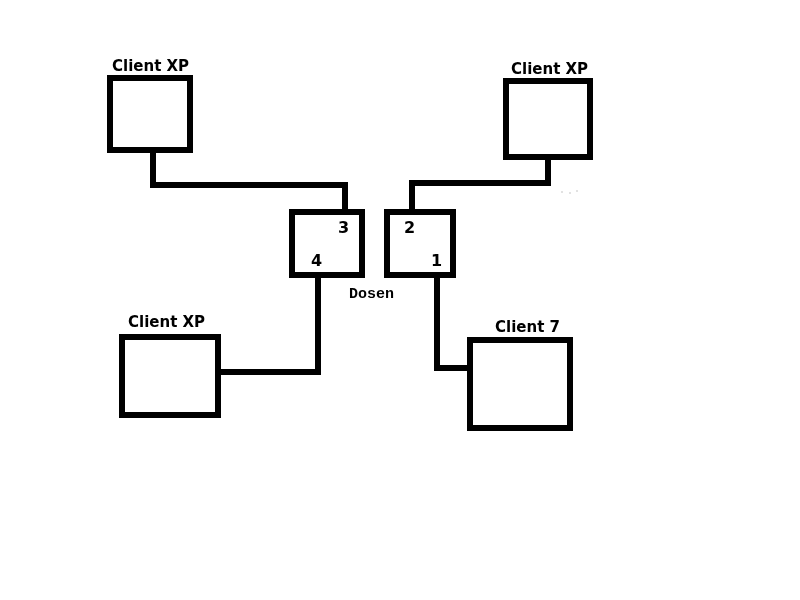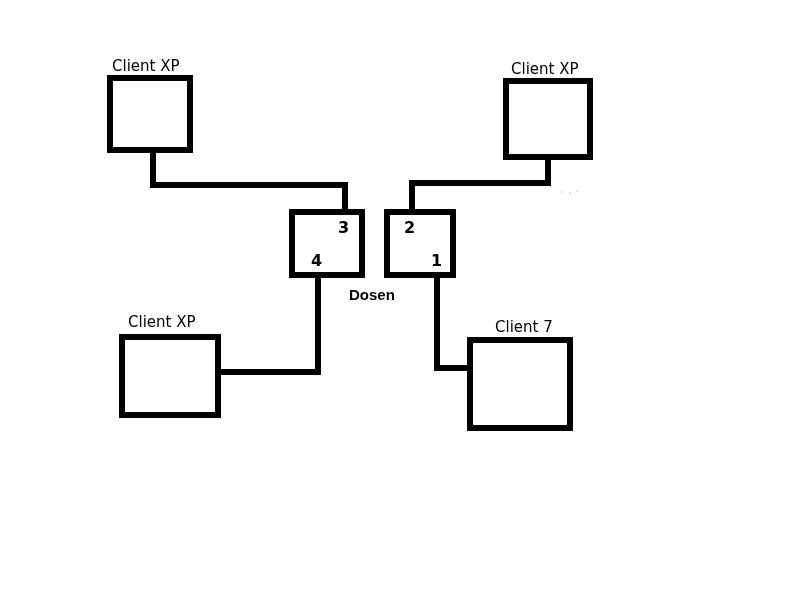--- a/index.html
+++ b/index.html
@@ -23,38 +23,38 @@
   #diagram-svg {
     position: absolute;
     top: 0;
     left: 0;
     width: 800px;
     height: 600px;
   }
   .node-label {
     position: absolute;
     font-family: "DejaVu Sans", sans-serif;
-    font-weight: normal;
+    font-weight: bold;
     font-size: 15px;
     color: #000000;
     white-space: nowrap;
     letter-spacing: 0px;
     text-align: right;
   }
   .port-label {
     position: absolute;
     font-family: "DejaVu Sans", sans-serif;
     font-weight: bold;
     font-size: 16px;
     color: #000000;
     white-space: nowrap;
   }
   .group-label {
     position: absolute;
-    font-family: Liberation Sans, sans-serif;
+    font-family: Liberation Mono, monospace;
     font-weight: bold;
     font-size: 15px;
     color: #000000;
     white-space: nowrap;
   }
   .speck {
     position: absolute;
     background: #d8d8d8;
     width: 2px;
     height: 2px;

